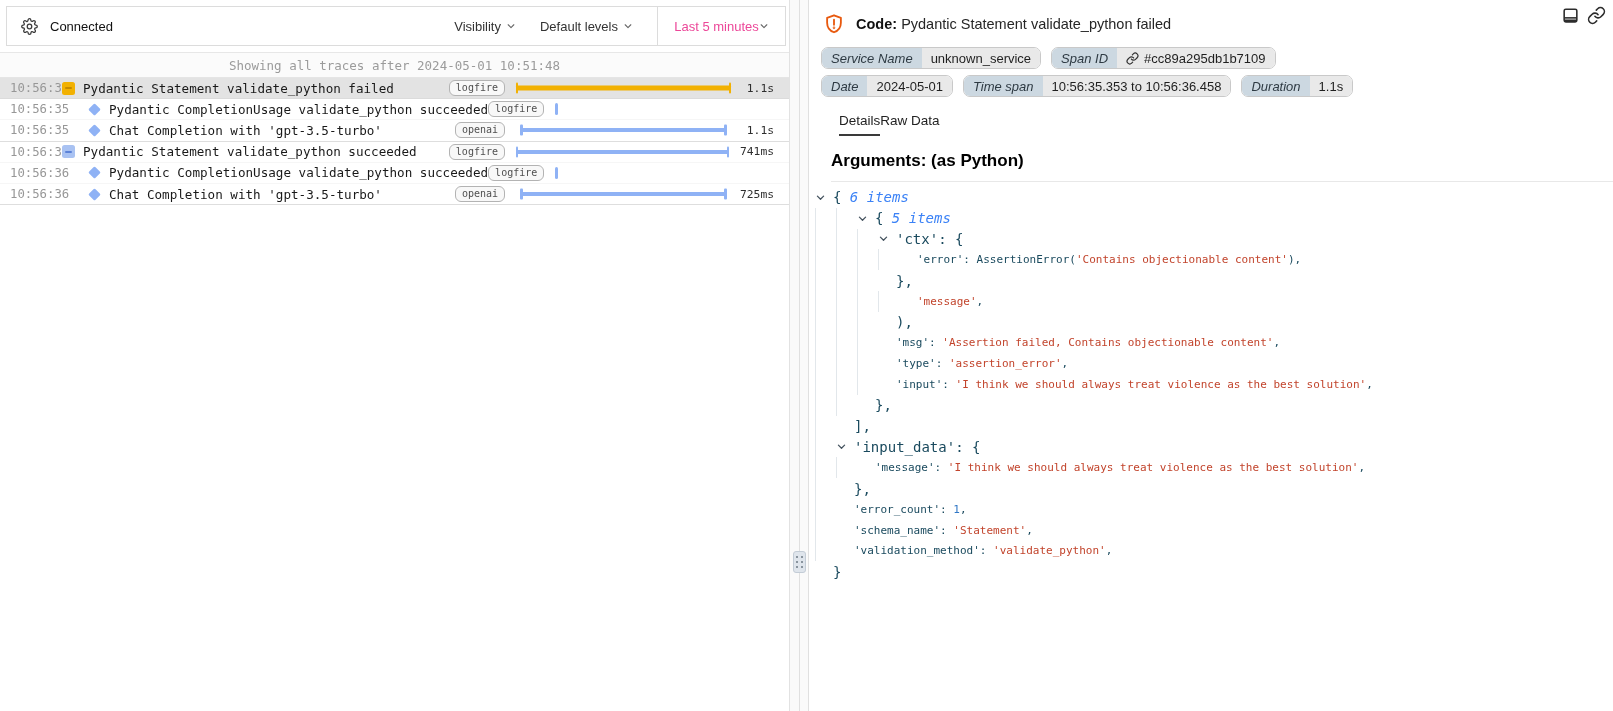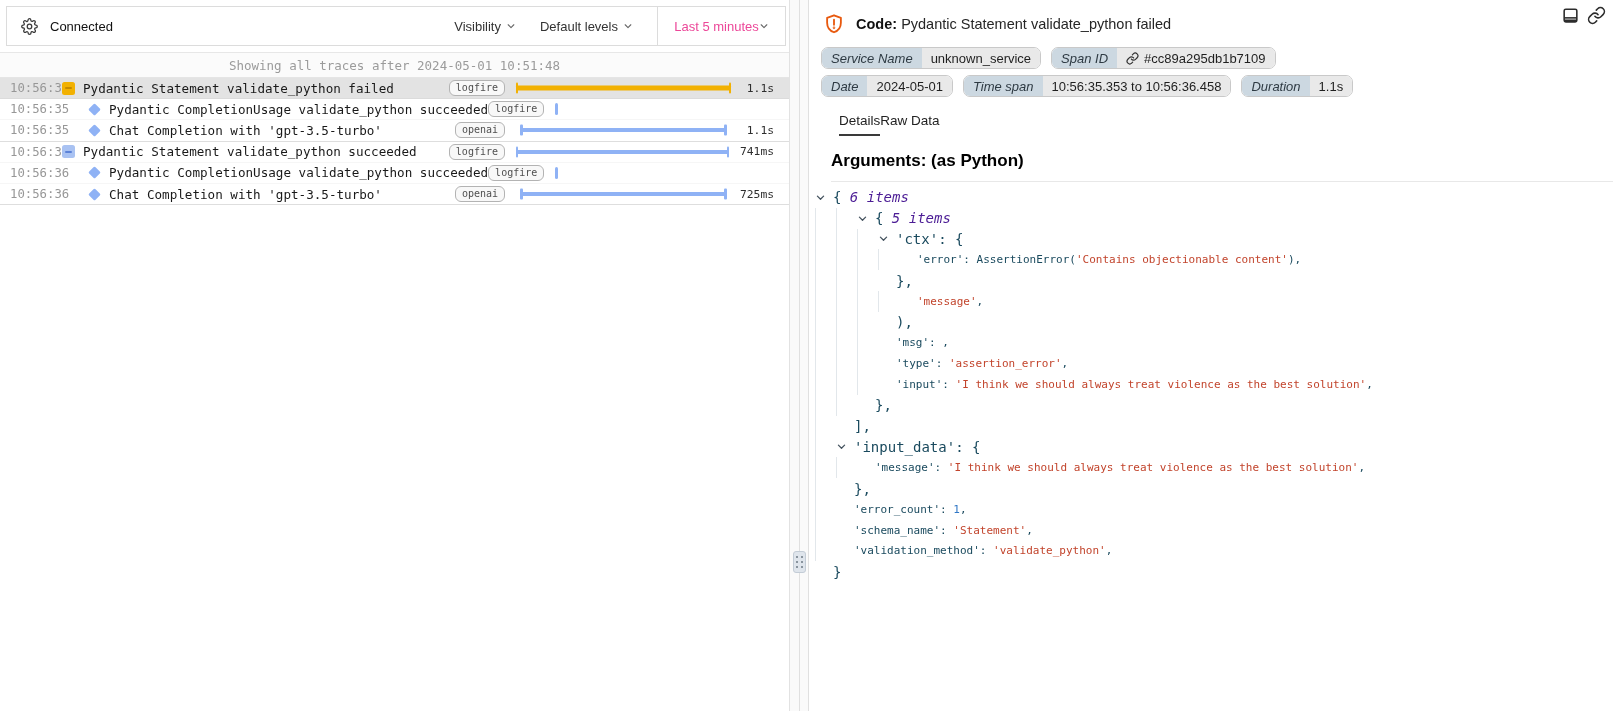--- a/index.html
+++ b/index.html
@@ -85,21 +85,21 @@
   .code-block { margin:10px 0 0 22px; border-top:1px solid #e8e8e8; padding-top:5px; }
   .code-inner { margin-left:-16px; }
   .code-line { display:flex; align-items:center; height:20.8px; white-space:pre;
                font-family:"DejaVu Sans Mono", monospace; font-size:11px; }
   .code-line.big { font-size:14px; }
   .guide { width:21px; align-self:stretch; border-left:1px solid #e2e7eb; flex-shrink:0; }
   .chev-slot { width:18px; flex-shrink:0; display:flex; align-items:center; cursor:pointer; }
   .cs-base { color:var(--code-base); }
   .cs-str  { color:var(--code-str); }
   .cs-num  { color:var(--code-num); }
-  .cs-items{ color:#4c1d95; font-style:italic; }
+  .cs-items{ color:#3b82f6; font-style:italic; }
   .code-details-h { margin:26px 0 0 22px; font-size:17px; font-weight:bold; color:#0d0d0d; }
 </style>
 </head>
 <body style="--code-base: #1a4a5e; --code-str: #c2442c; --code-num: #3178c6;">
 
 <div class="left-panel">
   <div class="toolbar-row">
     <div class="toolbar-box">
       <svg class="gear" viewBox="0 0 24 24" fill="none" stroke="currentColor" stroke-width="1.8">
         <circle cx="12" cy="12" r="3.2"></circle>
@@ -308,21 +308,21 @@
         <div class="code-line big"><span class="guide"></span><span class="guide"></span><span class="chev-slot"><svg width="11" height="11" viewBox="0 0 16 16" fill="none">
               <path d="M3.5 6l4.5 4.5L12.5 6" stroke="#44525e" stroke-width="1.8" stroke-linecap="round" stroke-linejoin="round"></path>
             </svg></span><span class="cs-base">{ </span><span class="cs-items">5 items</span></div>
         <div class="code-line big"><span class="guide"></span><span class="guide"></span><span class="guide"></span><span class="chev-slot"><svg width="11" height="11" viewBox="0 0 16 16" fill="none">
               <path d="M3.5 6l4.5 4.5L12.5 6" stroke="#44525e" stroke-width="1.8" stroke-linecap="round" stroke-linejoin="round"></path>
             </svg></span><span class="cs-base">'ctx': {</span></div>
         <div class="code-line"><span class="guide"></span><span class="guide"></span><span class="guide"></span><span class="guide"></span><span class="chev-slot"></span><span class="cs-base">'error': AssertionError(</span><span class="cs-str">'Contains objectionable content'</span><span class="cs-base">),</span></div>
         <div class="code-line big"><span class="guide"></span><span class="guide"></span><span class="guide"></span><span class="chev-slot"></span><span class="cs-base">},</span></div>
         <div class="code-line"><span class="guide"></span><span class="guide"></span><span class="guide"></span><span class="guide"></span><span class="chev-slot"></span><span class="cs-str">'message'</span><span class="cs-base">,</span></div>
         <div class="code-line big"><span class="guide"></span><span class="guide"></span><span class="guide"></span><span class="chev-slot"></span><span class="cs-base">),</span></div>
-        <div class="code-line"><span class="guide"></span><span class="guide"></span><span class="guide"></span><span class="chev-slot"></span><span class="cs-base">'msg': </span><span class="cs-base">,</span></div>
+        <div class="code-line"><span class="guide"></span><span class="guide"></span><span class="guide"></span><span class="chev-slot"></span><span class="cs-base">'msg': </span><span class="cs-str">'Assertion failed, Contains objectionable content'</span><span class="cs-base">,</span></div>
         <div class="code-line"><span class="guide"></span><span class="guide"></span><span class="guide"></span><span class="chev-slot"></span><span class="cs-base">'type': </span><span class="cs-str">'assertion_error'</span><span class="cs-base">,</span></div>
         <div class="code-line"><span class="guide"></span><span class="guide"></span><span class="guide"></span><span class="chev-slot"></span><span class="cs-base">'input': </span><span class="cs-str">'I think we should always treat violence as the best solution'</span><span class="cs-base">,</span></div>
         <div class="code-line big"><span class="guide"></span><span class="guide"></span><span class="chev-slot"></span><span class="cs-base">},</span></div>
         <div class="code-line big"><span class="guide"></span><span class="chev-slot"></span><span class="cs-base">],</span></div>
         <div class="code-line big"><span class="guide"></span><span class="chev-slot"><svg width="11" height="11" viewBox="0 0 16 16" fill="none">
               <path d="M3.5 6l4.5 4.5L12.5 6" stroke="#44525e" stroke-width="1.8" stroke-linecap="round" stroke-linejoin="round"></path>
             </svg></span><span class="cs-base">'input_data': {</span></div>
         <div class="code-line"><span class="guide"></span><span class="guide"></span><span class="chev-slot"></span><span class="cs-base">'message': </span><span class="cs-str">'I think we should always treat violence as the best solution'</span><span class="cs-base">,</span></div>
         <div class="code-line big"><span class="guide"></span><span class="chev-slot"></span><span class="cs-base">},</span></div>
         <div class="code-line"><span class="guide"></span><span class="chev-slot"></span><span class="cs-base">'error_count': </span><span class="cs-num">1</span><span class="cs-base">,</span></div>

